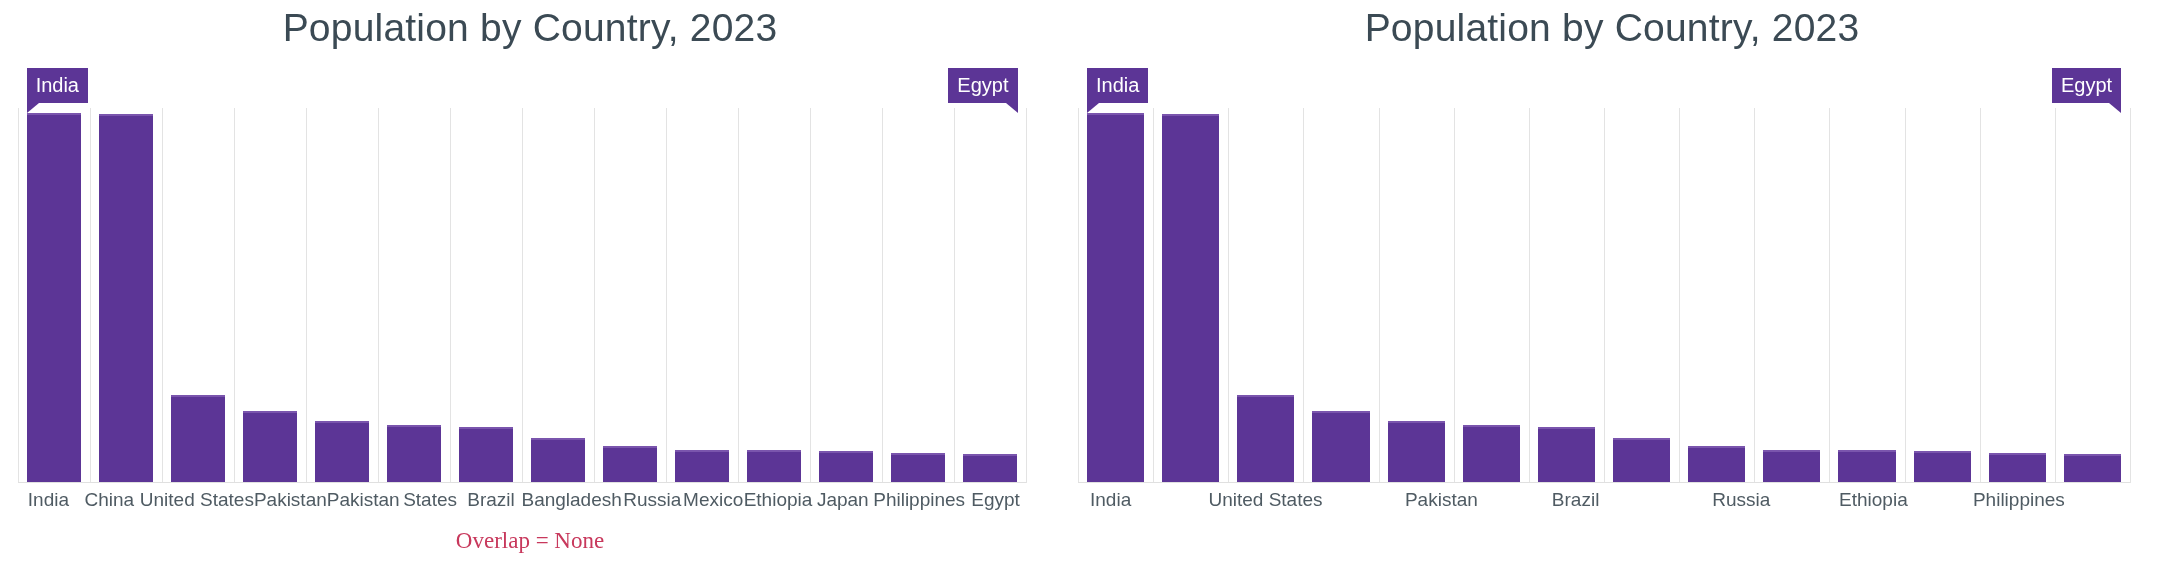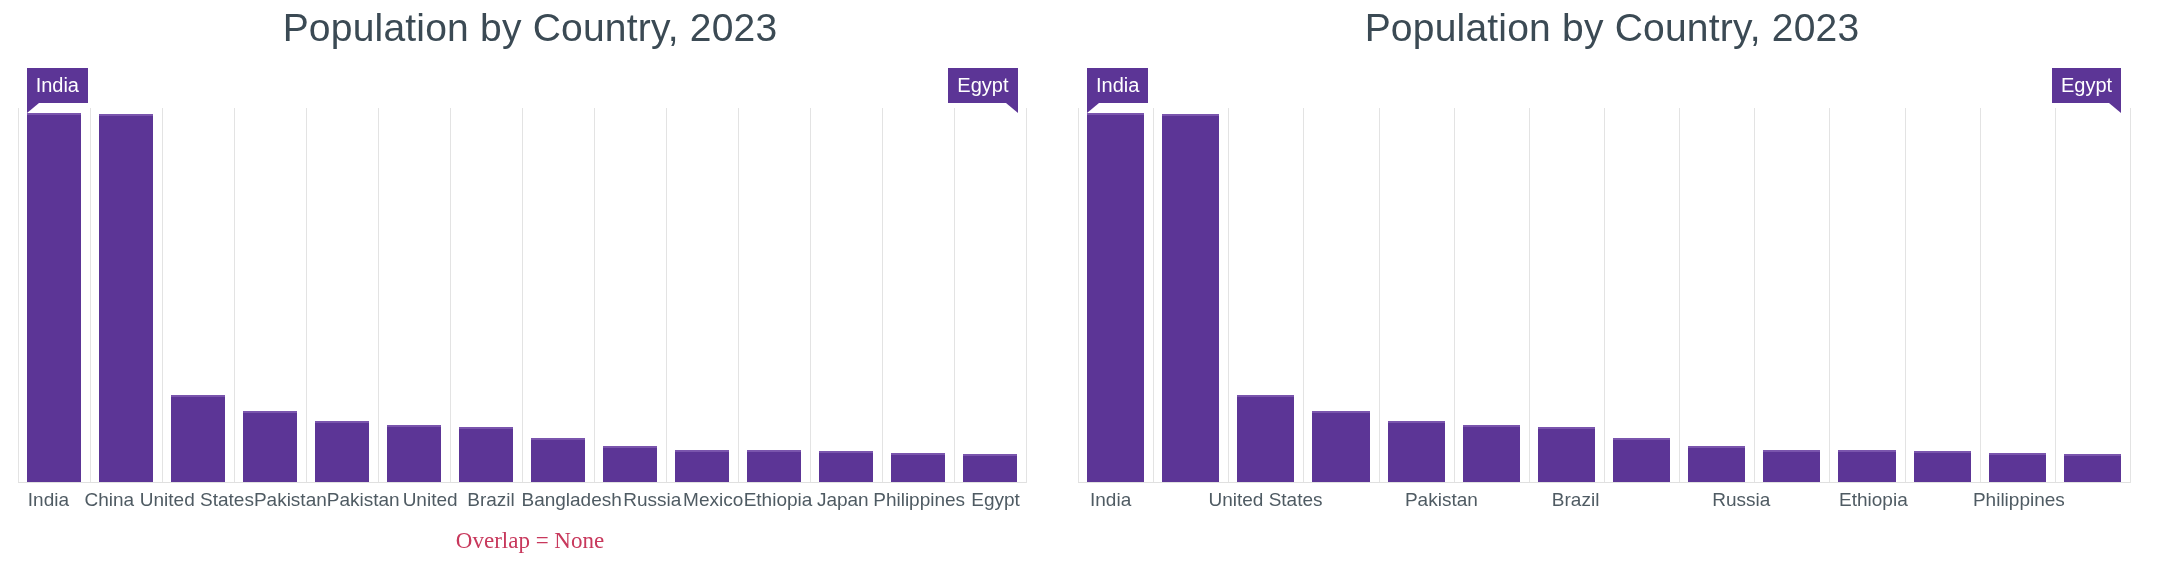--- a/index.html
+++ b/index.html
@@ -179,21 +179,21 @@
         </div>
       <div class="baseline"></div>
     </div>
 
     <div class="xaxis" id="xaxisL">
         <div class="xlab">India</div>
         <div class="xlab">China</div>
         <div class="xlab">United States</div>
         <div class="xlab">Pakistan</div>
         <div class="xlab">Pakistan</div>
-        <div class="xlab">United</div>
+        <div class="xlab">States</div>
         <div class="xlab">Brazil</div>
         <div class="xlab">Bangladesh</div>
         <div class="xlab">Russia</div>
         <div class="xlab">Mexico</div>
         <div class="xlab">Ethiopia</div>
         <div class="xlab">Japan</div>
         <div class="xlab">Philippines</div>
         <div class="xlab">Egypt</div>
       </div>
 

